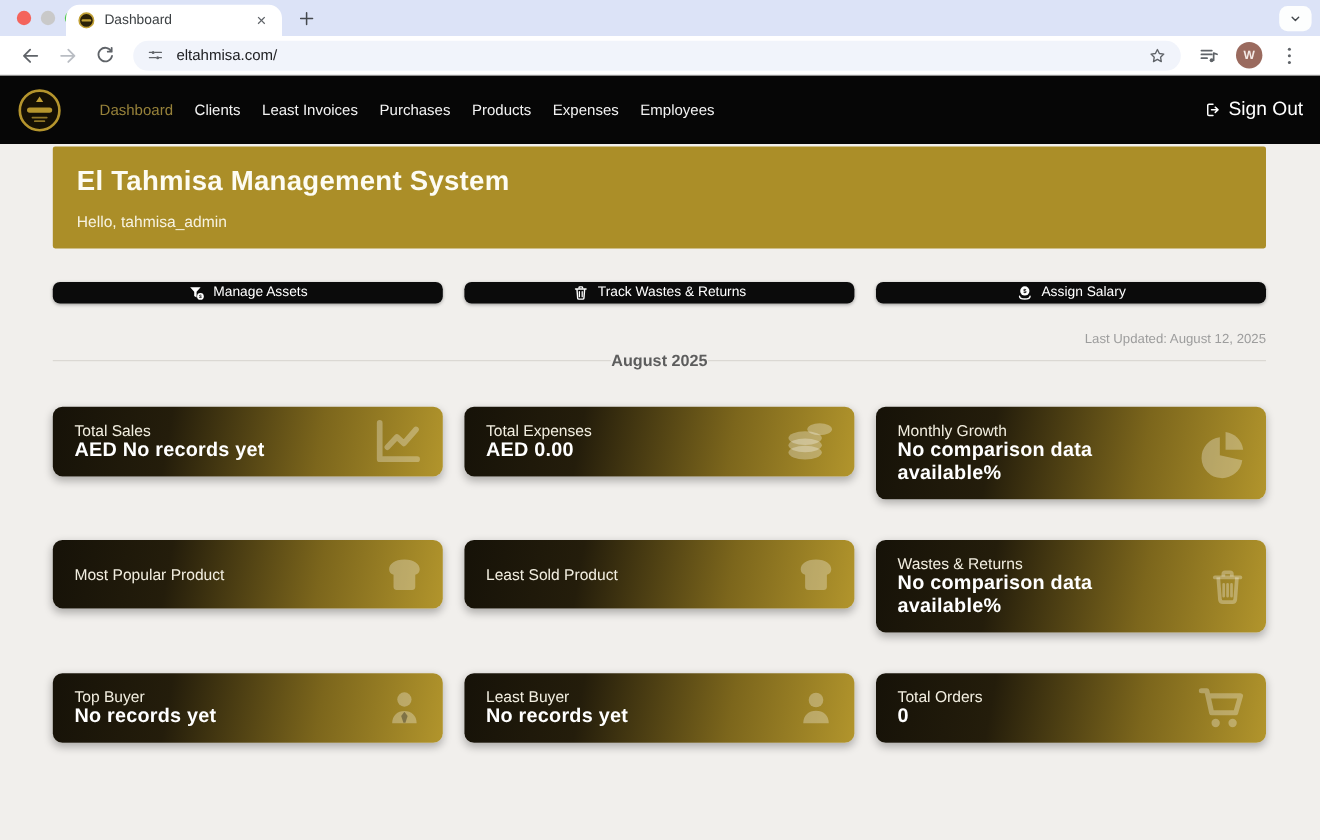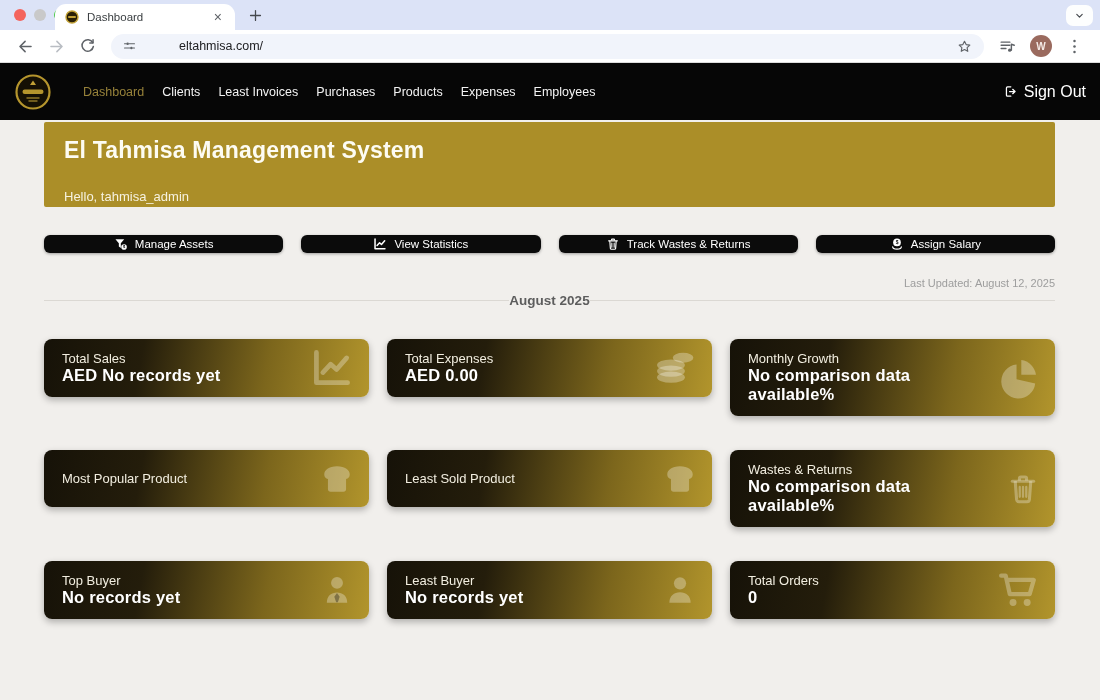--- a/index.html
+++ b/index.html
@@ -22,21 +22,21 @@
   .newtab { position:absolute; left:247px; top:7px; width:17px; height:17px; color:#45494e; }
   .strip-chevron { position:absolute; right:7px; top:5px; width:27px; height:21px; background:#fdfefe;
                    border-radius:7px; display:flex; align-items:center; justify-content:center;
                    color:#45494e; }
 
   .toolbar { height:33px; background:#fff; border-bottom:1px solid #dcdcdc;
              display:flex; align-items:center; padding:0 10px; }
   .tool-icon { width:19px; height:19px; color:#5f6368; margin:0 6px; flex:0 0 auto; }
   .tool-icon.disabled { color:#b9bdc3; }
   .urlbar { flex:1; height:25px; background:#f1f4fb; border-radius:13px; display:flex;
-            align-items:center; padding:0 11px; margin:0 8px;gap:32px; }
+            align-items:center; padding:0 11px; margin:0 8px; }
   .tune { width:15px; height:15px; color:#5f6368; flex:0 0 auto; }
   .url-text { font-size:12.5px; color:#202124; margin-left:10px; flex:1; }
   .star { width:17px; height:17px; color:#5f6368; flex:0 0 auto; }
   .avatar { width:22px; height:22px; border-radius:50%; background:#9a6a5e; color:#f4eae6;
             font-size:10px; font-weight:bold; display:flex; align-items:center; justify-content:center;
             margin:0 7px; }
 
   
   .navbar { height:57px; background:#060606; display:flex; align-items:center; padding:0 14px; }
   .logo { width:38px; height:38px; flex:0 0 auto; }
@@ -44,21 +44,21 @@
   .nav-link { font-size:12.5px; color:#f3f3f3; padding:8px 9px; text-decoration:none; cursor:pointer; }
   .nav-link.active { color:#97823a; }
   .signout { margin-left:auto; display:flex; align-items:center; gap:6px; color:#fff;
              font-size:16px; cursor:pointer; }
   .signout-icon { width:15px; height:15px; }
 
   
   .content { height:580px; padding:2px 45px 0 44px; background:#f1efec; }
   .banner { background:#ab8e28; height:85px; border-radius:2px; padding:15px 20px; }
   .banner-title { color:#fdfcf3; font-size:23px; font-weight:bold; letter-spacing:.2px; }
-  .banner-sub { color:#f6f2e0; font-size:13px; margin-top:25px; }
+  .banner-sub { color:#f6f2e0; font-size:13px; margin-top:13px; }
 
   .actions { display:flex; gap:18px; margin-top:28px; }
   .action-btn { flex:1; height:18px; background:#0b0b0b; color:#fff; border:none; border-radius:6px;
                 font-size:11.5px; font-family:inherit; display:flex; align-items:center;
                 justify-content:center; gap:7px; cursor:pointer; box-shadow:0 1px 3px rgba(0,0,0,.35); }
   .btn-icon { width:14px; height:14px; flex:0 0 auto; }
 
   .updated { text-align:right; margin-top:24px; font-size:11px; color:#9d9d9d; }
   .month-row { display:flex; align-items:center; margin-top:4px; }
   .month-row .line { flex:1; height:1px; background:#dbd8d3; }
@@ -178,27 +178,20 @@
     <button class="action-btn">
       <svg class="btn-icon" viewBox="0 0 24 24">
         <path d="M2.5 4h15l-5.8 6.6v8.2l-3.4-2.4v-5.8z" fill="currentColor"></path>
         <circle cx="17.2" cy="17.2" r="4.8" fill="currentColor"></circle>
         <text x="17.2" y="19.5" font-size="7" text-anchor="middle" fill="#0b0b0b" font-weight="bold">$</text>
       </svg>
       <span>Manage Assets</span>
     </button>
     <button class="action-btn">
       <svg class="btn-icon" viewBox="0 0 24 24">
-        <path d="M3.5 3.5v16.5h17" fill="none" stroke="currentColor" stroke-width="2.6" stroke-linecap="round" stroke-linejoin="round"></path>
-        <path d="M7 14.5l4.3-4.6 3.2 2.9 5.5-6.3" fill="none" stroke="currentColor" stroke-width="2.6" stroke-linecap="round" stroke-linejoin="round"></path>
-      </svg>
-      <span>View Statistics</span>
-    </button>
-    <button class="action-btn">
-      <svg class="btn-icon" viewBox="0 0 24 24">
         <path d="M4.5 6.5h15" stroke="currentColor" stroke-width="2" stroke-linecap="round"></path>
         <path d="M9.5 6V4.5a1 1 0 0 1 1-1h3a1 1 0 0 1 1 1V6" fill="none" stroke="currentColor" stroke-width="2"></path>
         <path d="M6.5 6.5l1 13a1.7 1.7 0 0 0 1.7 1.5h5.6a1.7 1.7 0 0 0 1.7-1.5l1-13" fill="none" stroke="currentColor" stroke-width="2"></path>
         <path d="M10 10.5v7M14 10.5v7" stroke="currentColor" stroke-width="1.8" stroke-linecap="round"></path>
       </svg>
       <span>Track Wastes &amp; Returns</span>
     </button>
     <button class="action-btn">
       <svg class="btn-icon" viewBox="0 0 24 24">
         <circle cx="12" cy="9.3" r="6.6" fill="currentColor"></circle>

